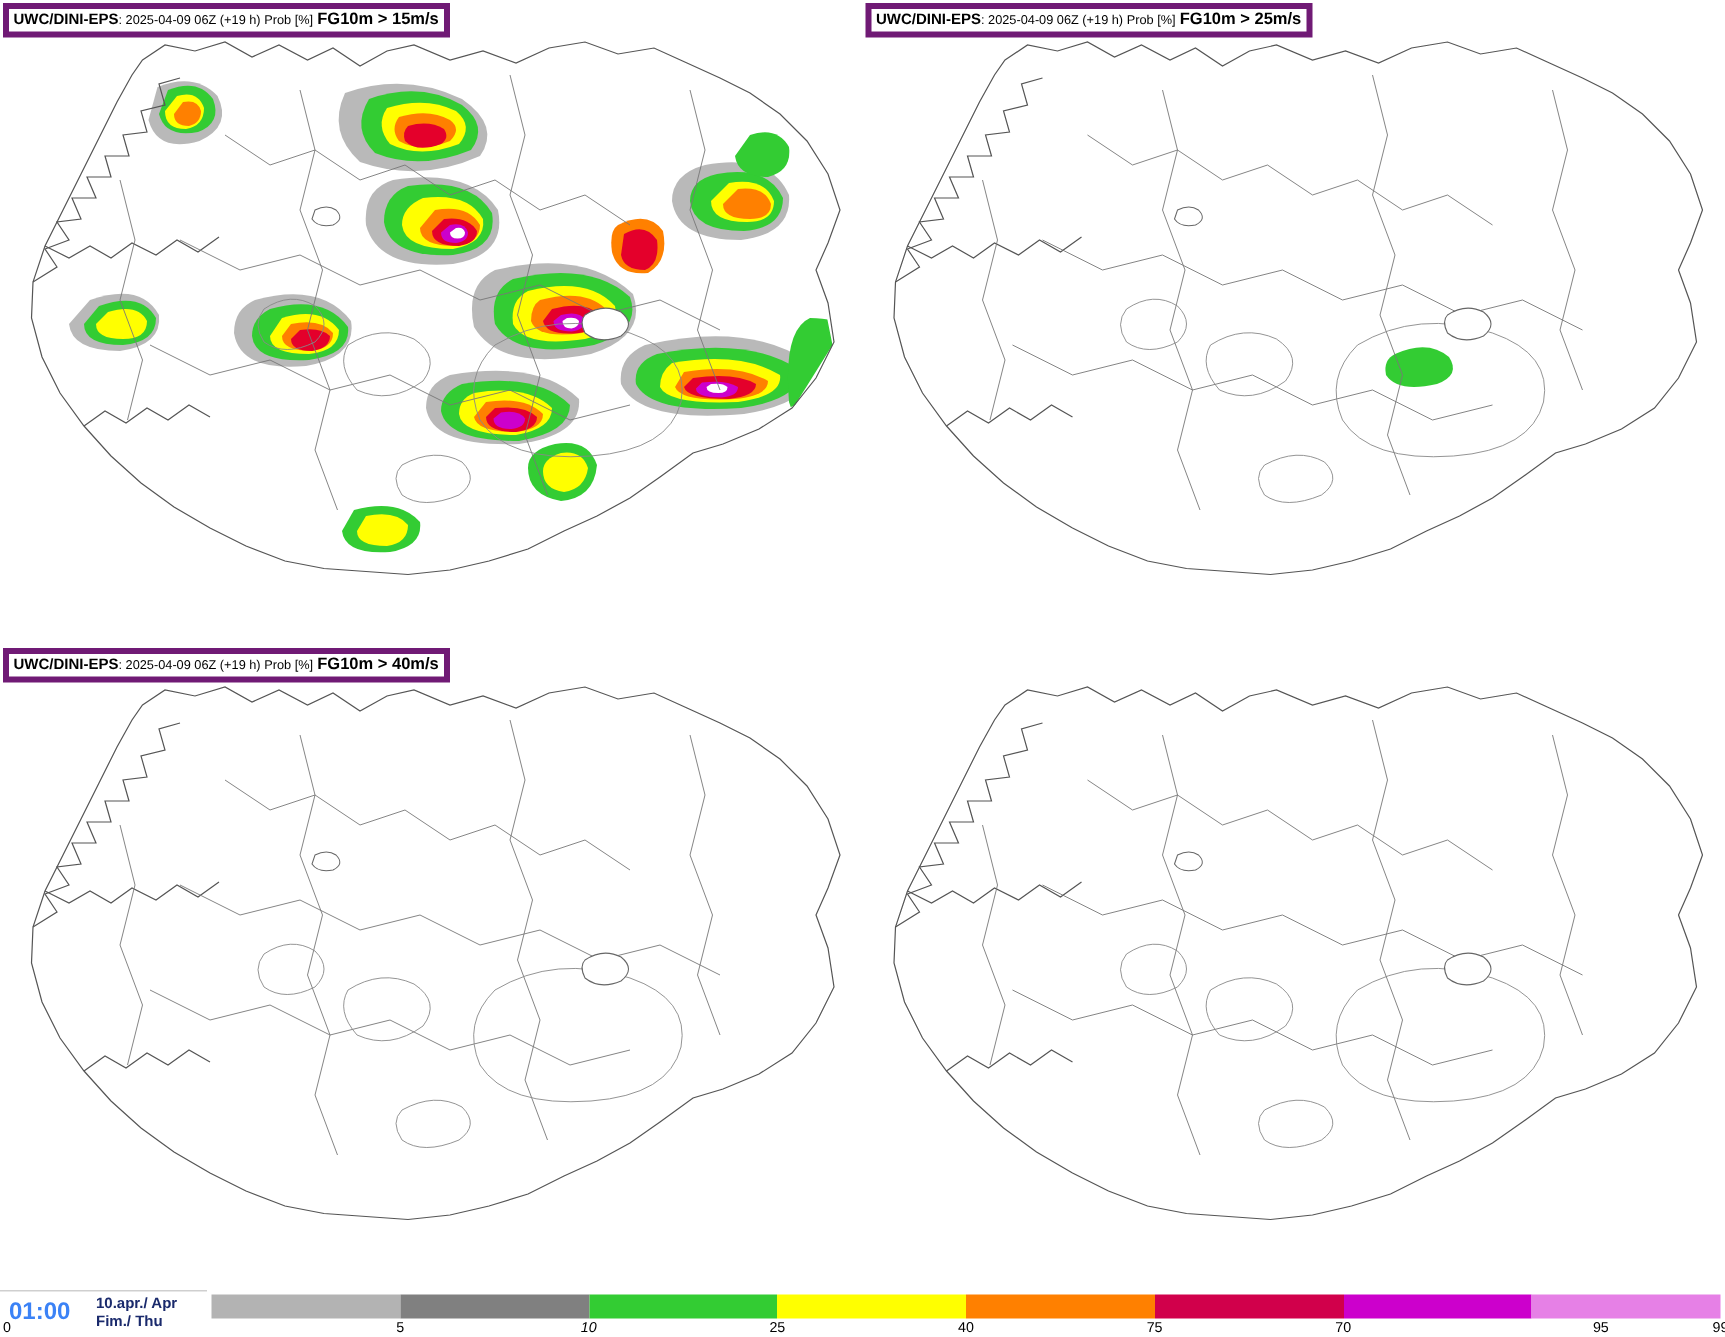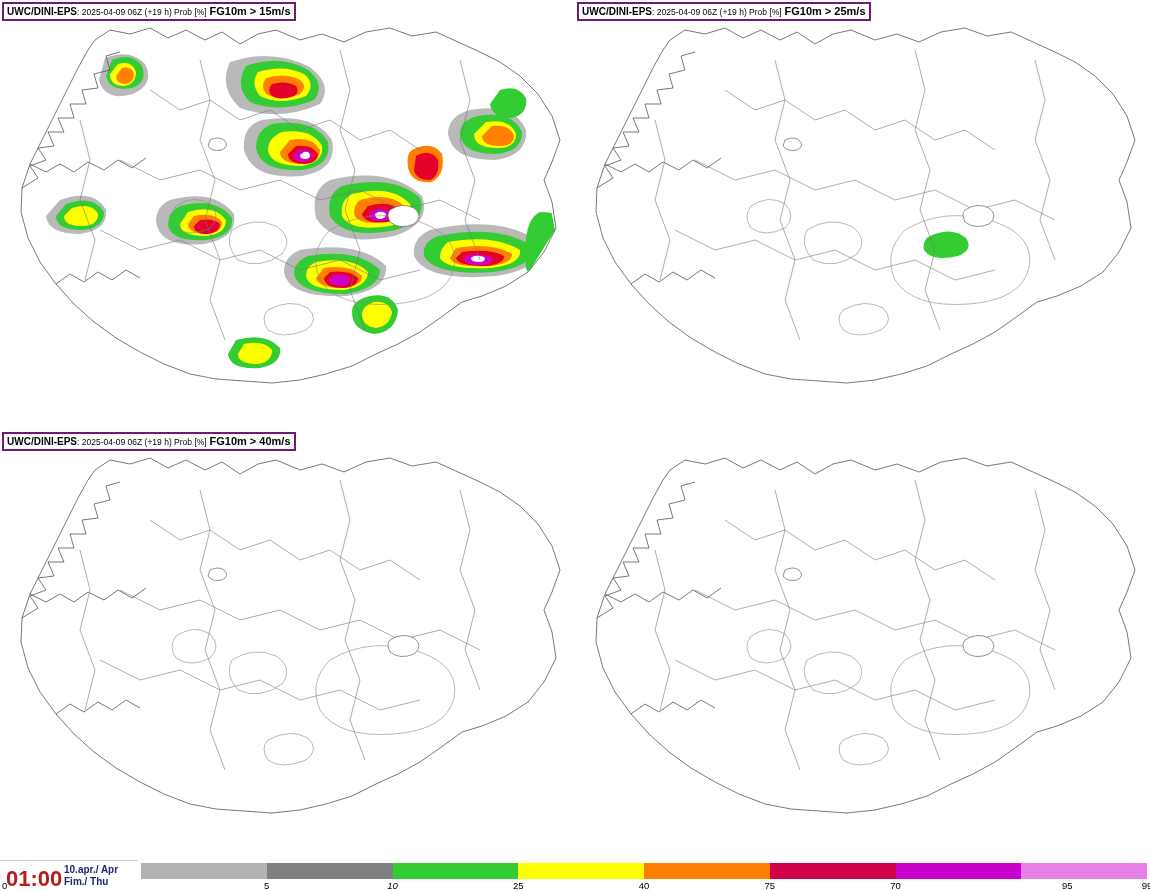--- a/index.html
+++ b/index.html
@@ -6,29 +6,29 @@
   body{width:1150px;height:891px;font-family:"Liberation Sans",sans-serif;overflow:hidden;}
   .grid{position:absolute;left:0;top:0;width:1150px;height:860px;}
   .panel{position:absolute;width:575px;height:430px;background:#fff;box-sizing:border-box;}
   .p0{left:0;top:0;}
   .p1{left:575px;top:0;}
   .p2{left:0;top:430px;}
   .p3{left:575px;top:430px;}
   .map-svg{position:absolute;left:0;top:0;width:575px;height:430px;}
   .title{
     position:absolute;left:2px;top:2px;z-index:5;
-    background:#fff;border:2px solid #701a75;padding:1px 3px 1px 3px;
+    background:#fff;border:4px solid #701a75;padding:1px 3px 1px 3px;
     font-size:10px;line-height:12px;white-space:nowrap;color:#000;
   }
   .title .model{font-weight:bold;}
   .title .meta{font-size:8.5px;}
   .title .thr{font-weight:bold;font-size:11px;}
   .footer{position:absolute;left:0;top:860px;width:1150px;height:31px;background:#fff;}
   .timebox{position:absolute;left:0;top:0;width:138px;height:31px;border-top:1px solid #cfcfcf;box-sizing:border-box;}
-  .clock{position:absolute;left:6px;top:5px;font-size:22px;font-weight:bold;color:#b91c1c;letter-spacing:0px;}
+  .clock{position:absolute;left:6px;top:5px;font-size:16px;font-weight:bold;color:#3b82f6;letter-spacing:0px;}
   .datelines{position:absolute;left:64px;top:3px;font-size:10px;font-weight:bold;color:#1a2a6c;line-height:12px;}
   .cbar-wrap{position:absolute;left:138px;top:0;width:1012px;height:31px;}
   .cbar{position:absolute;left:3px;top:3px;width:1006px;height:16px;display:flex;border:0;}
   .cbar div{height:16px;}
   .cbar-labels{position:absolute;left:0;top:20px;width:1012px;height:11px;}
   .cbar-labels span{position:absolute;font-size:9.5px;color:#000;transform:translateX(-50%);}
   .zero{position:absolute;left:2px;top:20px;font-size:9.5px;color:#000;}
   .coast{fill:none;stroke:#555;stroke-width:0.8;}
   .inner{fill:none;stroke:#777;stroke-width:0.6;}
   .lake{fill:#fff;stroke:#666;stroke-width:0.7;}

